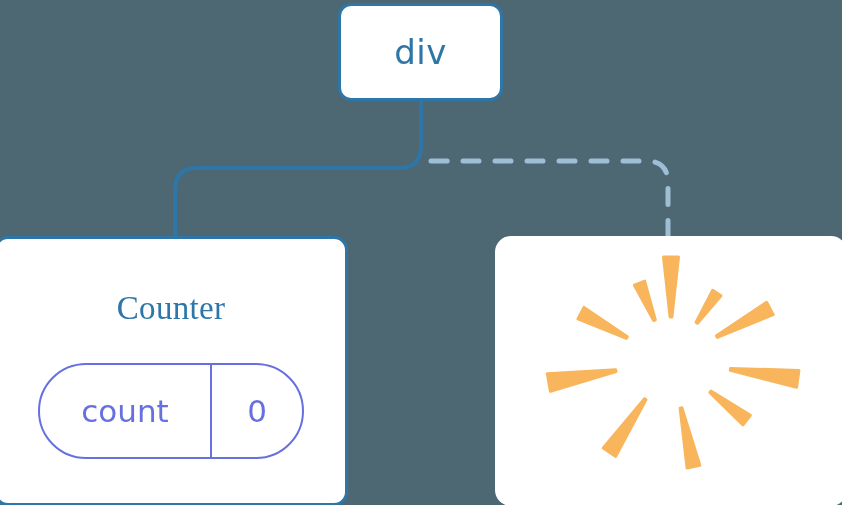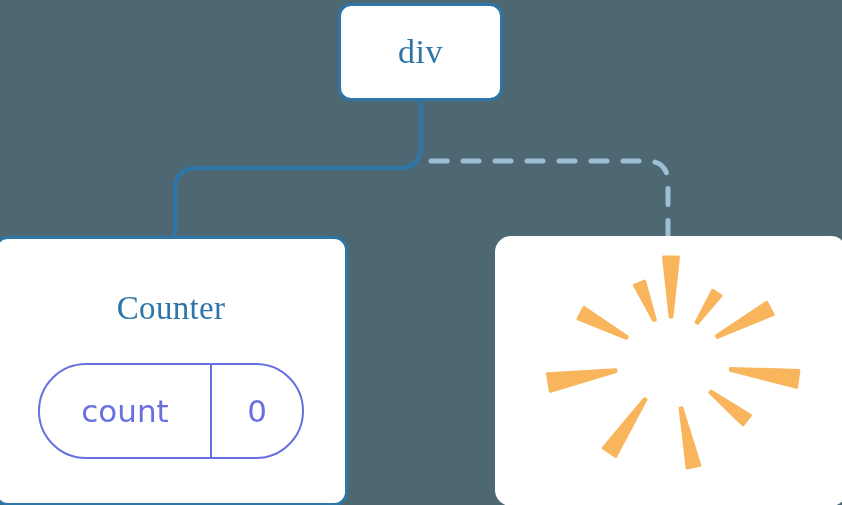--- a/index.html
+++ b/index.html
@@ -38,21 +38,20 @@
     border-radius: 13px;
     display: flex;
     align-items: center;
     justify-content: center;
   }
   #node-div .node-title {
     color: #2e76a8;
     font-size: 34px;
     letter-spacing: 0.5px;
     line-height: 1;
-    font-family: Liberation Serif, serif;
   }
   
   #node-counter {
     left: -6px;
     top: 236px;
     width: 354px;
     height: 270px;
     border: 3px solid #2e76a8;
     border-radius: 14px;
     display: flex;

